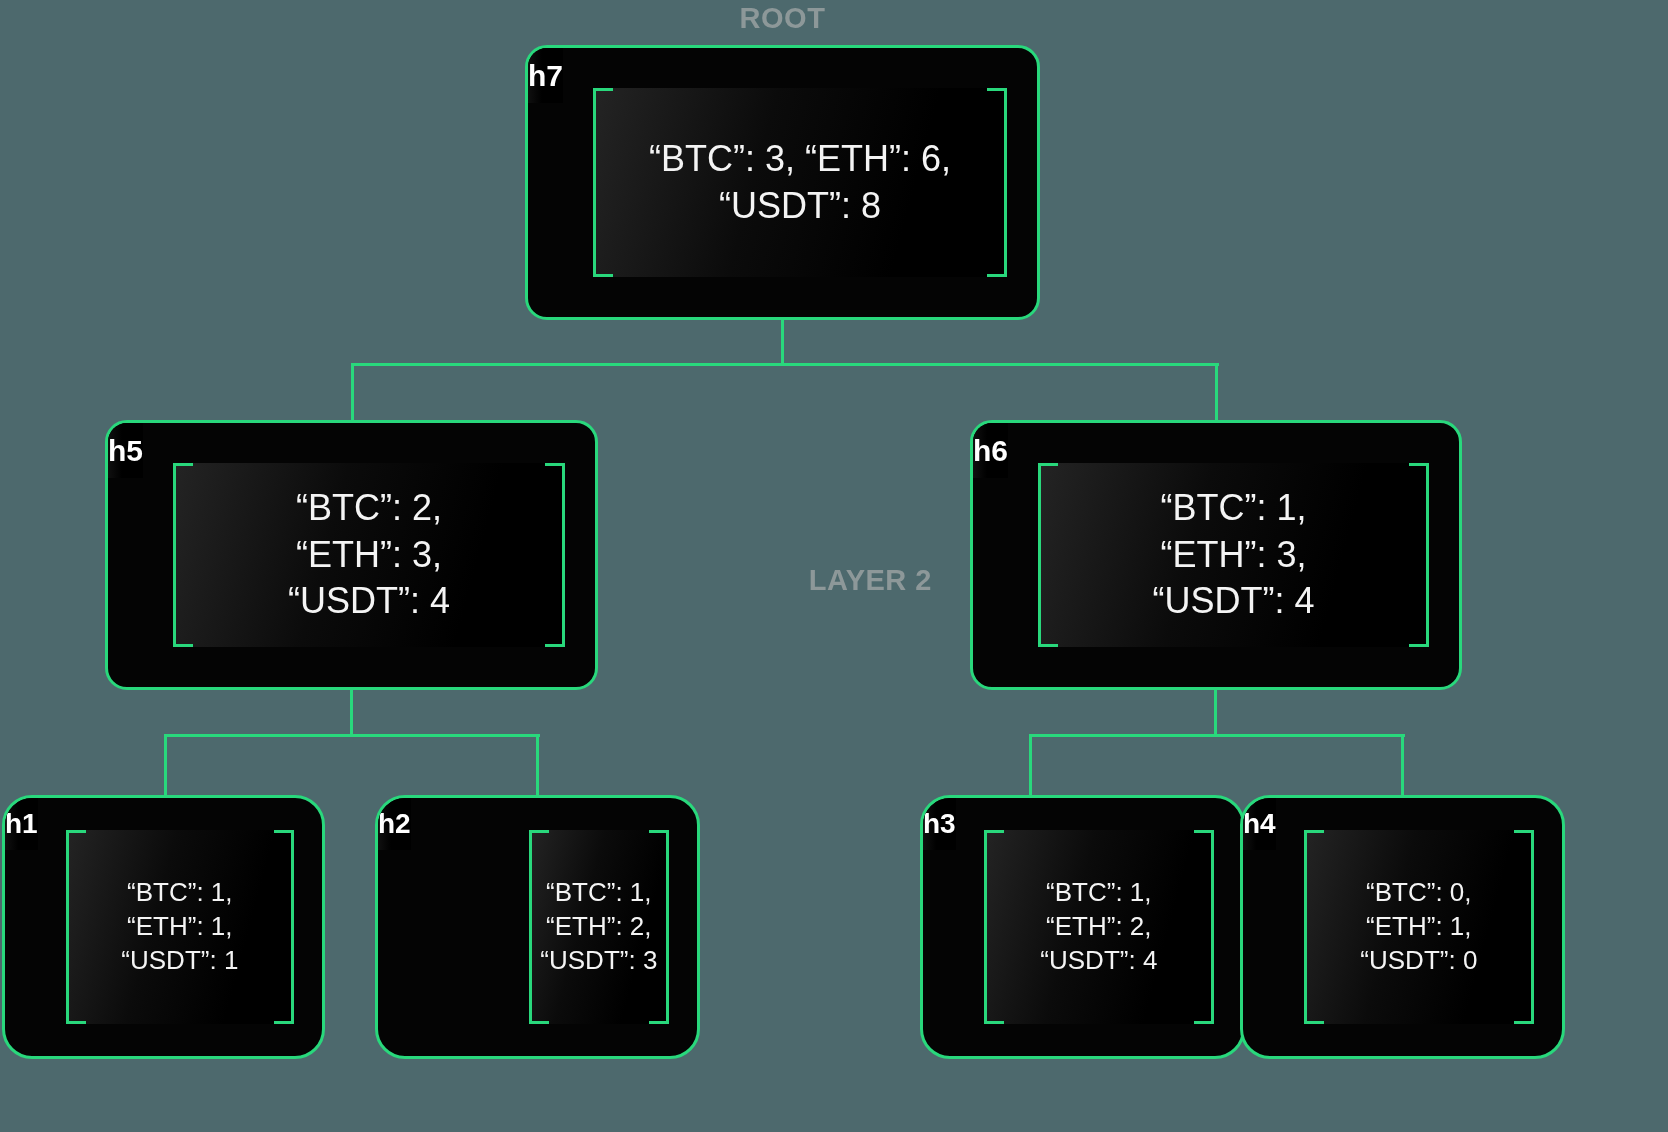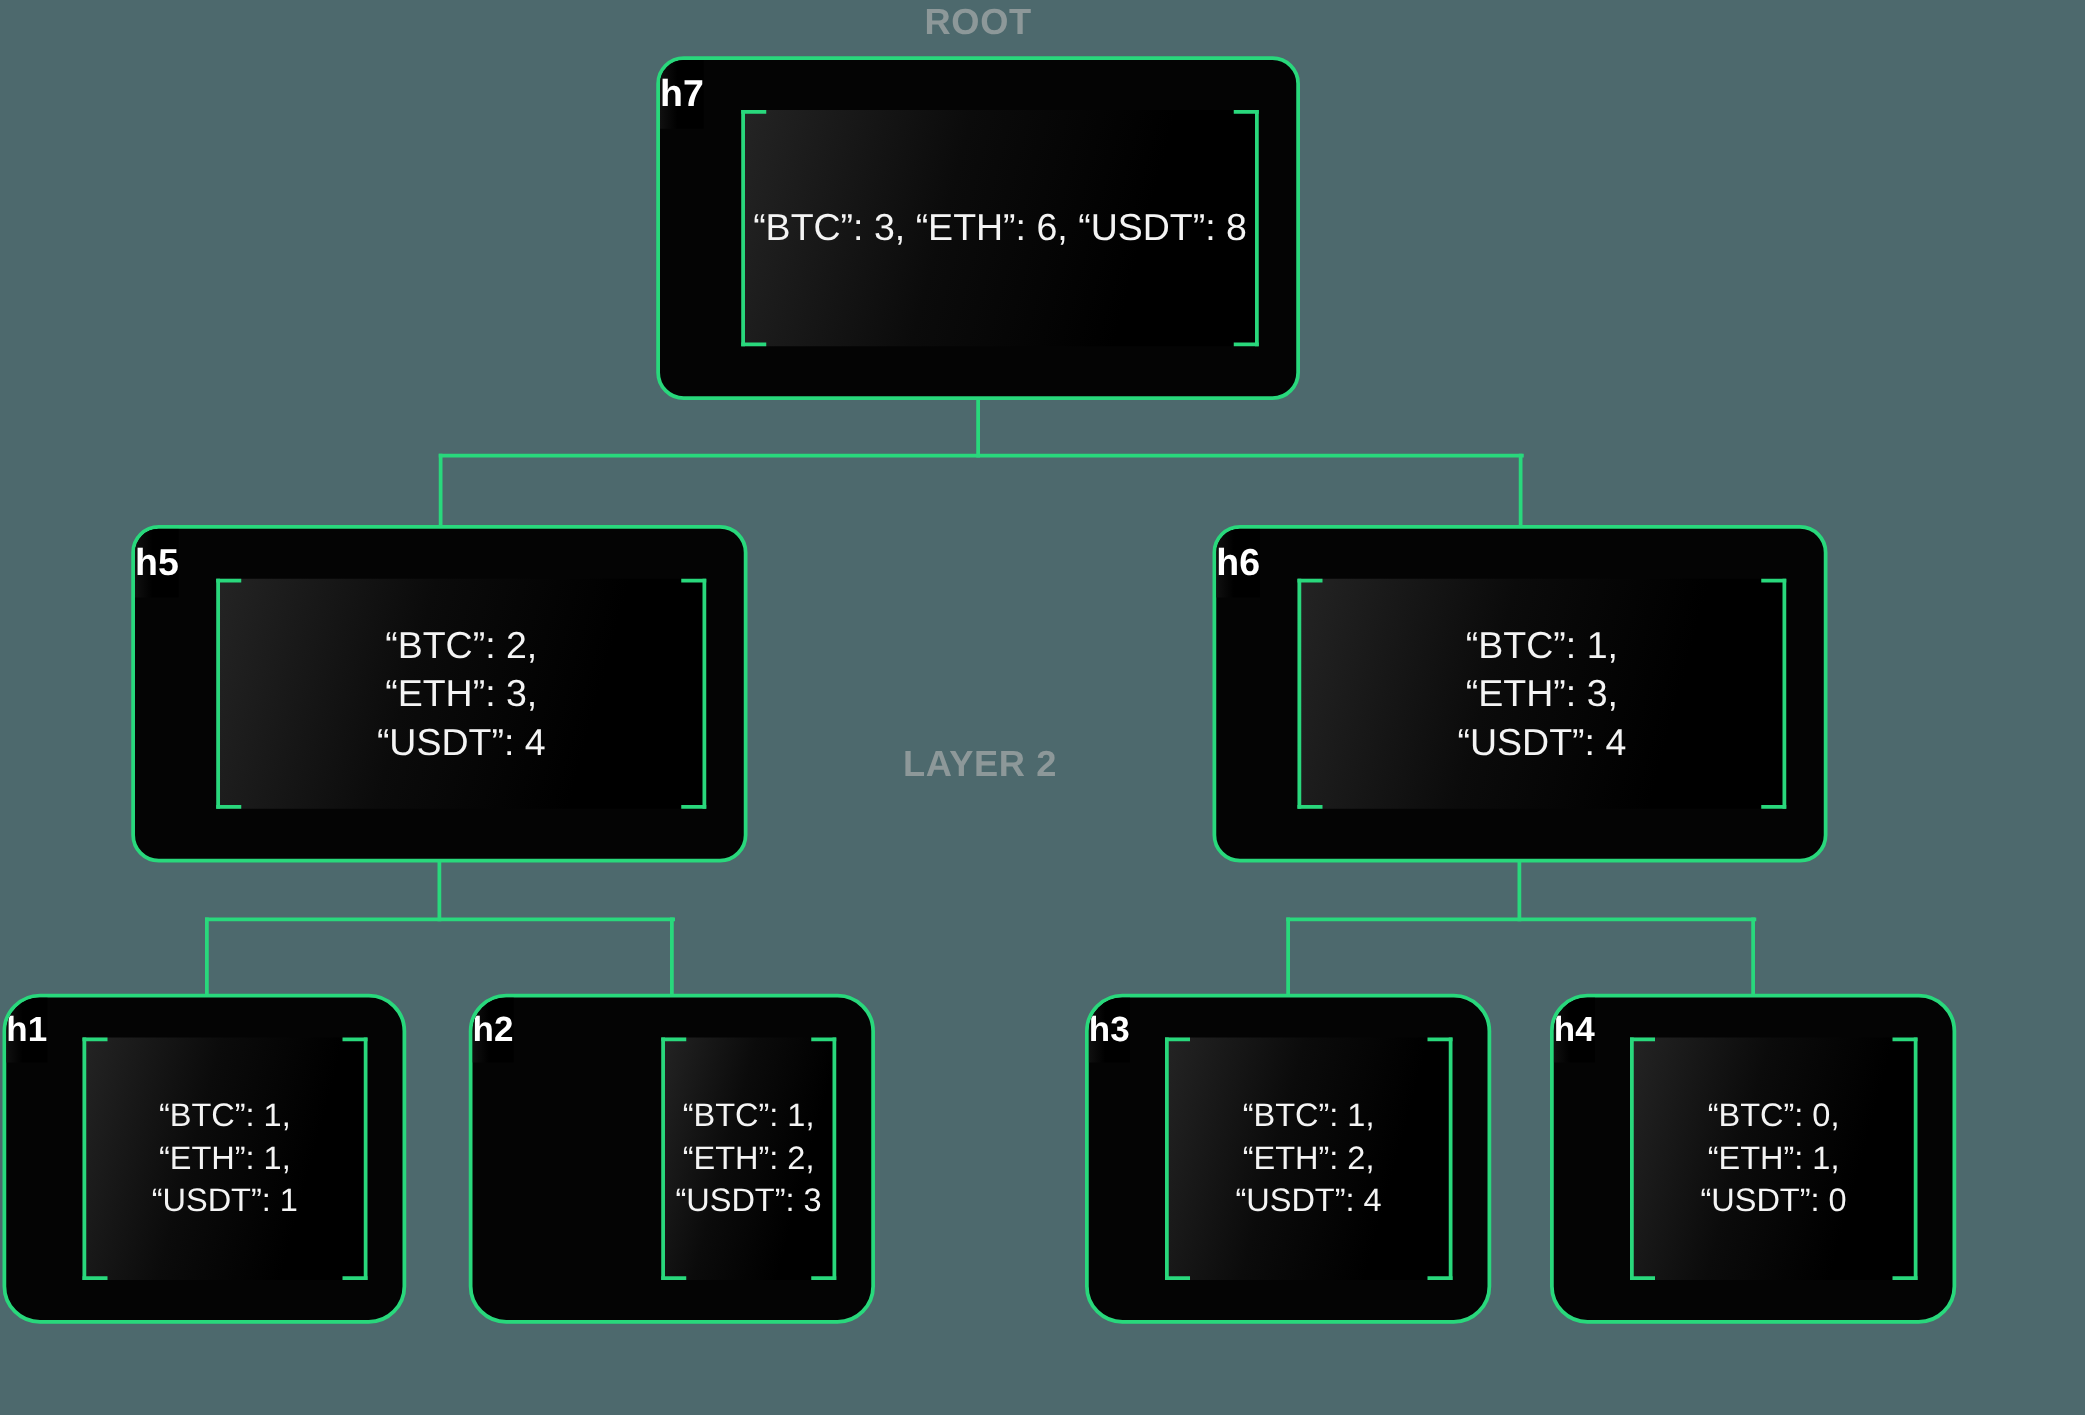--- a/index.html
+++ b/index.html
@@ -14,34 +14,34 @@
   .stage{position:relative;width:1624px;height:1132px;overflow:hidden;background:var(--background);}
   .layer-label{position:absolute;text-align:center;font-weight:bold;font-size:29px;color:var(--label-gray);letter-spacing:.5px;}
   .node{position:absolute;background:var(--node-bg);border:3px solid var(--accent-green);border-radius:22px;display:flex;flex-direction:row;overflow:hidden;box-sizing:border-box;}
   .node-title{height:55px;display:flex;align-items:center;justify-content:center;color:#ffffff;font-weight:bold;font-size:30px;flex:0 0 auto;background:linear-gradient(90deg,#101010,#000 40%);}
   .node-divider{height:2px;background:var(--accent-green);flex:0 0 auto;}
   .node-body{flex:1;display:flex;padding:40px 30px;}
   .payload{position:relative;flex:1;display:flex;align-items:center;justify-content:center;background:linear-gradient(105deg,#242424 0%,#0b0b0b 40%,#000 75%);}
   .bracket{position:absolute;top:0;bottom:0;width:20px;border:3px solid var(--accent-green);box-sizing:border-box;}
   .bracket.left{left:0;border-right:none;}
   .bracket.right{right:0;border-left:none;}
-  .payload-text{color:var(--text);font-size:30px;line-height:1.3;text-align:center;}
+  .payload-text{color:var(--text);font-size:36px;line-height:1.3;text-align:center;}
   .conn{position:absolute;background:var(--accent-green);}
   .small{border-radius:30px;}
   .small .node-title{height:52px;font-size:28px;}
   .small .node-body{padding:32px 28px;}
   .small .payload-text{font-size:26px;}
 </style>
 </head>
 <body>
 
 <div class="stage">
 
   <div class="layer-label" style="left:525px;top:2px;width:515px;">ROOT</div>
-  <div class="layer-label" style="left:636px;top:596px;width:296px;">LAYER 2</div>
+  <div class="layer-label" style="left:636px;top:564px;width:296px;text-align:right;">LAYER 2</div>
 
   <div class="conn" style="left:781px;top:318px;width:3px;height:48px;"></div>
   <div class="conn" style="left:351px;top:363px;width:868px;height:3px;"></div>
   <div class="conn" style="left:351px;top:363px;width:3px;height:58px;"></div>
   <div class="conn" style="left:1215px;top:363px;width:3px;height:58px;"></div>
 
   <div class="conn" style="left:350px;top:688px;width:3px;height:49px;"></div>
   <div class="conn" style="left:164px;top:734px;width:376px;height:3px;"></div>
   <div class="conn" style="left:164px;top:734px;width:3px;height:62px;"></div>
   <div class="conn" style="left:536px;top:734px;width:3px;height:62px;"></div>
@@ -122,21 +122,21 @@
         <div class="payload-text">
           <div>“BTC”: 1,</div>
           <div>“ETH”: 2,</div>
           <div>“USDT”: 3</div>
         </div>
         <span class="bracket right"></span>
       </div>
     </div>
   </div>
 
-  <div class="node small" style="left:868px;top:795px;width:325px;height:264px;">
+  <div class="node small" style="left:920px;top:795px;width:325px;height:264px;">
     <div class="node-title">h3</div>
     <div class="node-divider"></div>
     <div class="node-body">
       <div class="payload">
         <span class="bracket left"></span>
         <div class="payload-text">
           <div>“BTC”: 1,</div>
           <div>“ETH”: 2,</div>
           <div>“USDT”: 4</div>
         </div>

